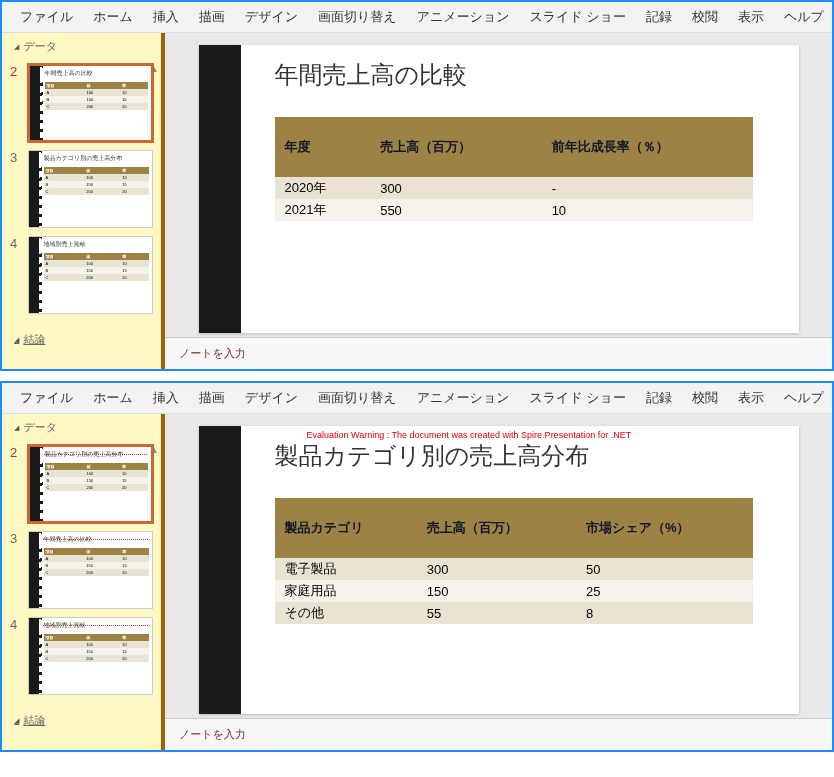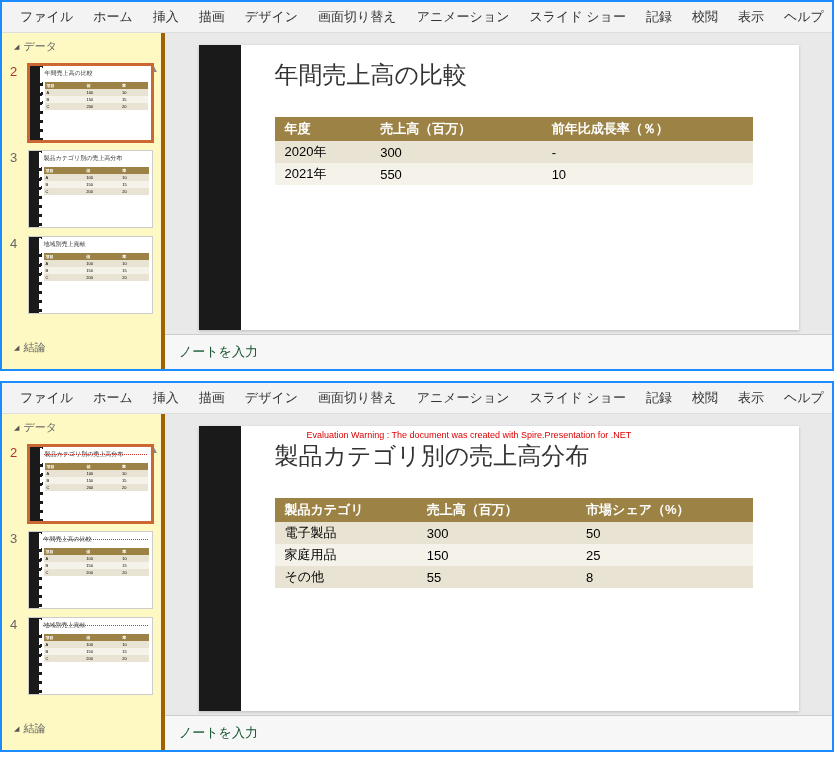--- a/index.html
+++ b/index.html
@@ -18,36 +18,36 @@
 .thumb-slide.selected { border: 2px solid #c63; box-shadow: 0 0 0 1px #c63; }
 .thumb-wave { position: absolute; left: 0; top: 0; bottom: 0; width: 10px; background: #1a1a1a; }
 .thumb-wave::after { content: ""; position: absolute; right: -3px; top: 0; bottom: 0; width: 6px; background: repeating-radial-gradient(circle at 0 9px, #1a1a1a 0 3px, transparent 3px 9px); }
 .thumb-content { margin-left: 14px; padding: 3px 3px 3px 1px; }
 .thumb-title { font-size: 6px; color: #333; margin-bottom: 4px; }
 .thumb-table { width: 100%; border-collapse: collapse; font-size: 4px; }
 .thumb-table th { background: #9c8244; color: #fff; padding: 1px 2px; text-align: left; }
 .thumb-table td { background: #e9e3d3; padding: 1px 2px; }
 .thumb-table tr:nth-child(odd) td { background: #f5f2e9; }
 .scroll-up { position: absolute; right: 2px; top: 30px; font-size: 10px; color: #888; }
-.conclusion-toggle { position: absolute; bottom: 14px; left: 12px; font-size: 11px; color: #666; display: flex; align-items: center; gap: 4px; }
+.conclusion-toggle { position: absolute; bottom: 22px; left: 12px; font-size: 11px; color: #666; display: flex; align-items: center; gap: 4px; text-decoration: underline; }
 .conclusion-toggle::before { content: "◢"; font-size: 7px; color: #555; }
 .main-area { flex: 1; display: flex; flex-direction: column; background: #e9e9e9; }
 .slide-canvas-wrap { flex: 1; padding: 12px 16px 4px 16px; display: flex; justify-content: center; }
 .slide-canvas { background: #fff; width: 100%; max-width: 600px; position: relative; overflow: hidden; box-shadow: 0 1px 3px rgba(0,0,0,0.2); }
 .slide-wave { position: absolute; left: 0; top: 0; bottom: 0; width: 42px; background: #1a1a1a; }
 .slide-wave svg { position: absolute; right: -12px; top: 0; height: 100%; }
 .slide-body { margin-left: 56px; padding: 14px 20px; }
 .slide-title { font-size: 24px; color: #333; font-weight: normal; margin-bottom: 26px; }
 .data-table { border-collapse: collapse; width: 95%; font-size: 13px; }
-.data-table th { background: #9c8244; color: #ffffff; text-align: left; padding: 3px 10px; font-weight: bold; }
+.data-table th { background: #9c8244; color: #0f172a; text-align: left; padding: 21px 10px; font-weight: bold; }
 .data-table td { padding: 2px 10px; }
 .data-table tbody tr:nth-child(odd) td { background: #e9e3d3; }
 .data-table tbody tr:nth-child(even) td { background: #f5f2e9; }
 .warning-text { position: absolute; top: 4px; left: 60px; font-size: 9px; color: #d00; margin-left: 48px; }
-.notes-area { padding: 8px 14px; font-size: 13px; color: #14532d; border-top: 1px solid #ccc; background: #f7f7f7; }
+.notes-area { padding: 8px 14px; font-size: 11px; color: #7f1d1d; border-top: 1px solid #ccc; background: #f7f7f7; }
 .thumb-red-line { position: absolute; top: 7px; left: 14px; right: 4px; border-top: 1px dotted #c33; }
 </style>
 </head>
 <body>
 
 <div id="root">
     <div class="app-window">
       <div class="menu-bar">
         <div class="menu-item">ファイル</div>
         <div class="menu-item">ホーム</div>

